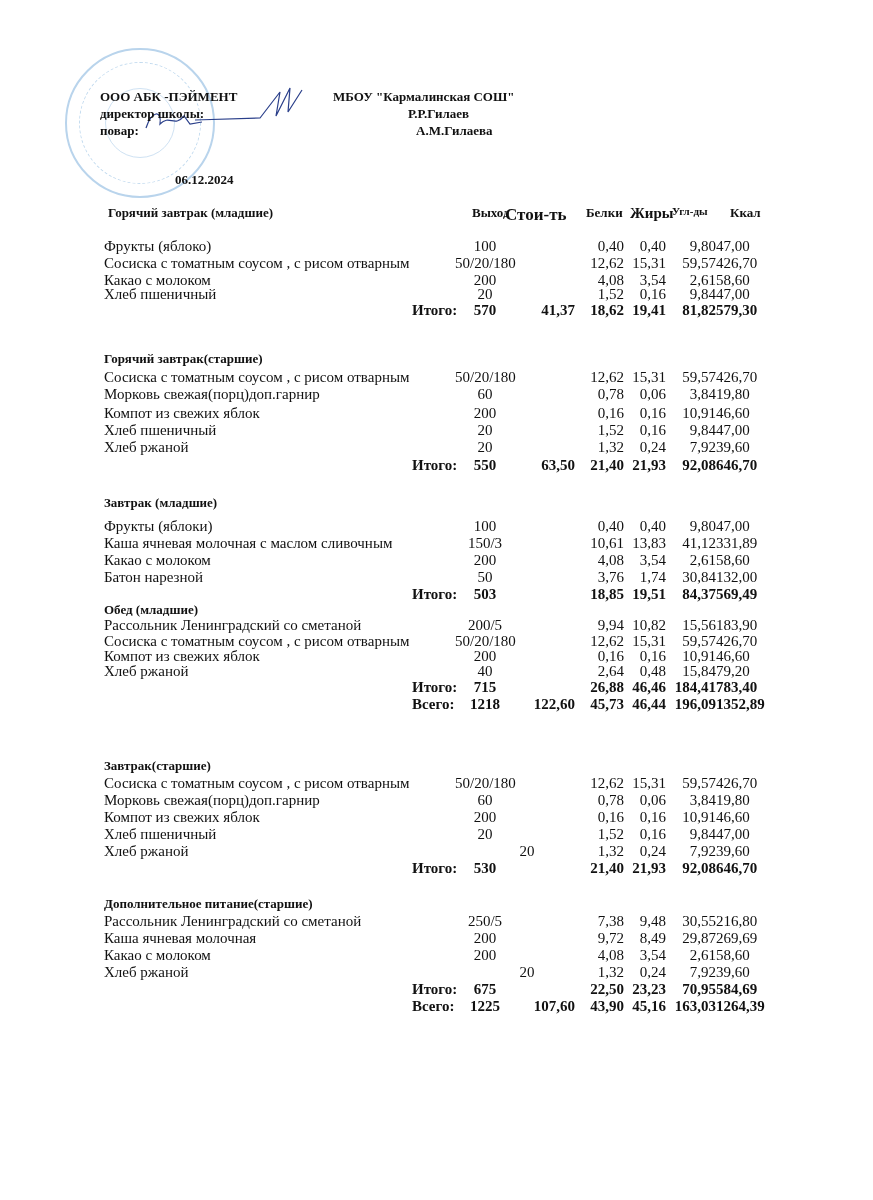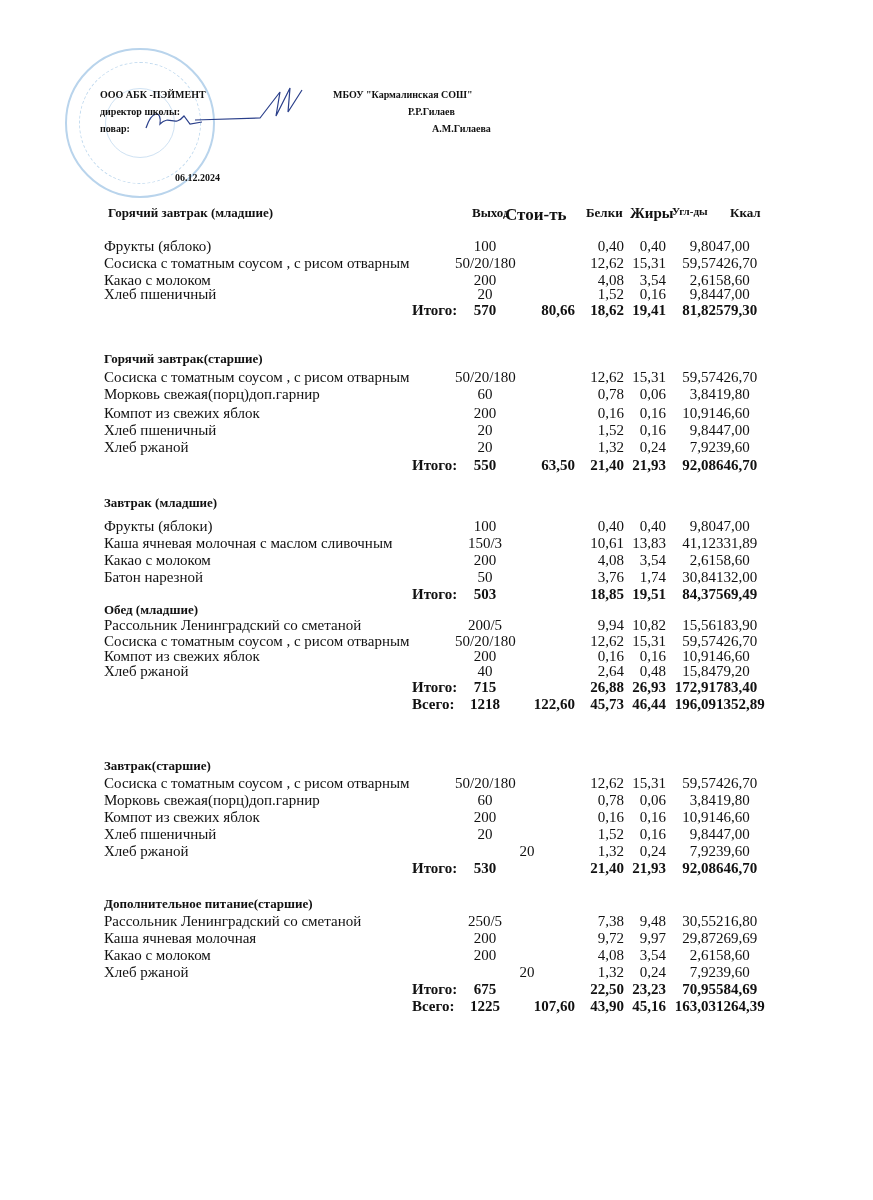--- a/index.html
+++ b/index.html
@@ -1,20 +1,20 @@
 <!DOCTYPE html>
 <html><head>
 <meta charset="utf-8">
 <style>
   html, body { margin: 0; padding: 0; background: #ffffff; }
   body { width: 873px; height: 1200px; position: relative; overflow: hidden;
          font-family: "Liberation Serif", serif; color: #111; }
   .abs { position: absolute; white-space: nowrap; }
   .b { font-weight: bold; }
-  .hdr { font-size: 10px; text-align: center; }
+  .hdr { font-size: 13px; text-align: center; }
   .stamp { position: absolute; left: 65px; top: 48px; width: 150px; height: 150px;
            border-radius: 50%; border: 2px solid #b9d4ec; box-sizing: border-box; }
   .stamp::before { content: ""; position: absolute; left: 12px; top: 12px; right: 12px; bottom: 12px;
            border-radius: 50%; border: 1px dashed #c3dbef; }
   .stamp::after { content: ""; position: absolute; left: 38px; top: 38px; right: 38px; bottom: 38px;
            border-radius: 50%; border: 1px solid #cfe2f3; }
   .row { position: absolute; left: 0; width: 873px; height: 16px; font-size: 15px; padding-left: 48px; }
   .row > span { position: absolute; white-space: nowrap; }
   .name { left: 104px; }
   .lbl { left: 412px; font-weight: bold; }
@@ -38,21 +38,21 @@
 </svg>
 <svg class="sig" style="left:140px;top:106px" width="70" height="30">
   <path d="M6 22 C12 4, 22 4, 20 18 C30 8, 34 22, 44 10 L50 18 L62 16" stroke="#2a3f8a" stroke-width="1.2" fill="none"></path>
 </svg>
 
 <div class="abs b hdr" style="left:100px;top:89px">ООО АБК -ПЭЙМЕНТ</div>
 <div class="abs b hdr" style="left:100px;top:106px">директор школы:</div>
 <div class="abs b hdr" style="left:100px;top:123px">повар:</div>
 <div class="abs b hdr" style="left:333px;top:89px">МБОУ "Кармалинская СОШ"</div>
 <div class="abs b hdr" style="left:408px;top:106px">Р.Р.Гилаев</div>
-<div class="abs b hdr" style="left:432px;top:123px">А.М.Гилаева</div>
+<div class="abs b hdr" style="left:416px;top:123px">А.М.Гилаева</div>
 <div class="abs b hdr" style="left:175px;top:172px">06.12.2024</div>
 
 <div class="abs b" style="left:108px;top:205px;font-size:13px">Горячий завтрак (младшие)</div>
 <div class="abs b" style="left:472px;top:205px;font-size:13px">Выход</div>
 <div class="abs b" style="left:505px;top:205px;font-size:17px">Стои-ть</div>
 <div class="abs b" style="left:586px;top:205px;font-size:13px">Белки</div>
 <div class="abs b" style="left:630px;top:205px;font-size:15px">Жиры</div>
 <div class="abs b" style="left:672px;top:205px;font-size:11px">Угл-ды</div>
 <div class="abs b" style="left:730px;top:205px;font-size:13px">Ккал</div>
 
@@ -84,21 +84,21 @@
     <span class="name">Хлеб пшеничный</span>
     <span class="out">20</span>
     <span class="p">1,52</span>
     <span class="f">0,16</span>
     <span class="c">9,84</span>
     <span class="k">47,00</span>
   </div>
 <div class="row total" style="top:302px">
     <span class="lbl">Итого:</span>
     <span class="out">570</span>
-    <span class="cost">80,66</span>
+    <span class="cost">41,37</span>
     <span class="p">18,62</span>
     <span class="f">19,41</span>
     <span class="c">81,82</span>
     <span class="k">579,30</span>
   </div>
 
 <div class="sect" style="top:351px">Горячий завтрак(старшие)</div>
 <div class="row" style="top:369px">
     <span class="name">Сосиска с томатным соусом , с рисом отварным</span>
     <span class="out">50/20/180</span>
@@ -221,22 +221,22 @@
     <span class="out">40</span>
     <span class="p">2,64</span>
     <span class="f">0,48</span>
     <span class="c">15,84</span>
     <span class="k">79,20</span>
   </div>
 <div class="row total" style="top:679px">
     <span class="lbl">Итого:</span>
     <span class="out">715</span>
     <span class="p">26,88</span>
-    <span class="f">26,93</span>
-    <span class="c">172,91</span>
+    <span class="f">46,46</span>
+    <span class="c">184,41</span>
     <span class="k">783,40</span>
   </div>
 <div class="row total" style="top:696px">
     <span class="lbl">Всего:</span>
     <span class="out">1218</span>
     <span class="cost">122,60</span>
     <span class="p">45,73</span>
     <span class="f">46,44</span>
     <span class="c">196,09</span>
     <span class="k">1352,89</span>
@@ -298,21 +298,21 @@
     <span class="out">250/5</span>
     <span class="p">7,38</span>
     <span class="f">9,48</span>
     <span class="c">30,55</span>
     <span class="k">216,80</span>
   </div>
 <div class="row" style="top:930px">
     <span class="name">Каша ячневая   молочная</span>
     <span class="out">200</span>
     <span class="p">9,72</span>
-    <span class="f">9,97</span>
+    <span class="f">8,49</span>
     <span class="c">29,87</span>
     <span class="k">269,69</span>
   </div>
 <div class="row" style="top:947px">
     <span class="name">Какао с молоком</span>
     <span class="out">200</span>
     <span class="p">4,08</span>
     <span class="f">3,54</span>
     <span class="c">2,61</span>
     <span class="k">58,60</span>

